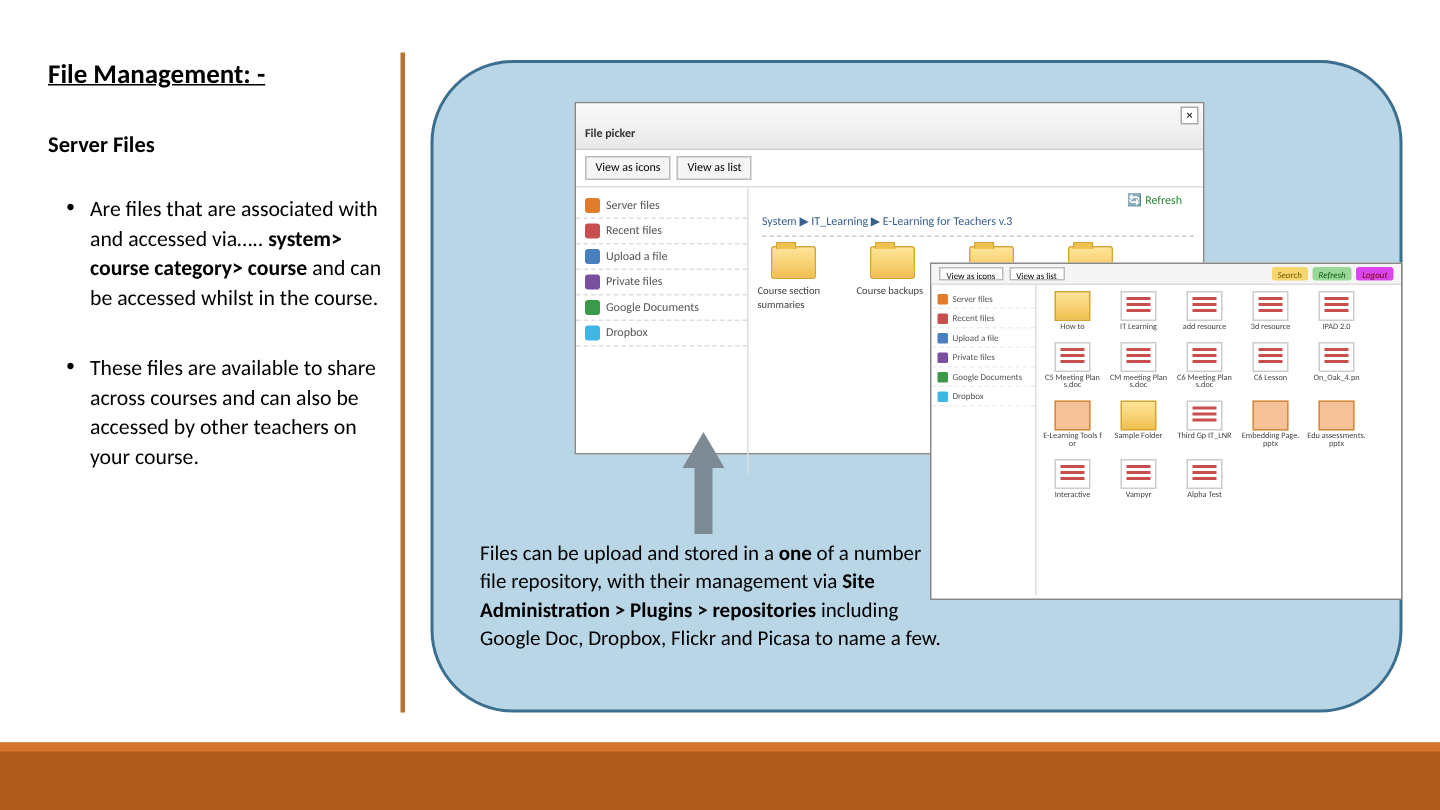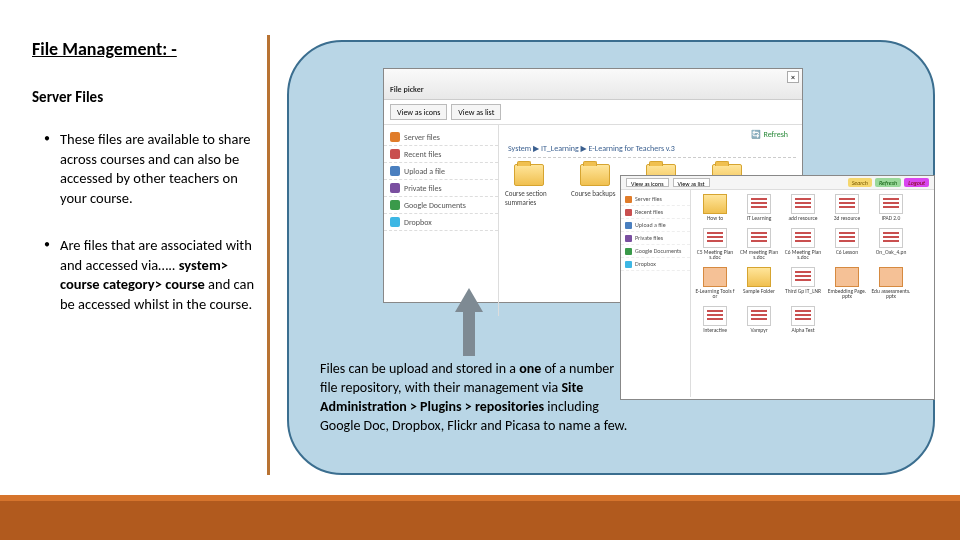--- a/index.html
+++ b/index.html
@@ -196,24 +196,24 @@
 </head>
 <body>
 
 <div class="slide">
   <div class="title">File Management: -</div>
   <div class="subtitle">Server Files</div>
 
   <div class="left-text">
     <ul>
       <li>
-        <span>These files are available to share across courses and can also be accessed by other teachers on your course.</span>
+        <span>Are files that are associated with and accessed via….. </span><b>system&gt; course category&gt; course</b><span> and can be accessed whilst in the course.</span>
       </li>
       <li>
-        <span>Are files that are associated with and accessed via….. </span><b>system&gt; course category&gt; course</b><span> and can be accessed whilst in the course.</span>
+        <span>These files are available to share across courses and can also be accessed by other teachers on your course.</span>
       </li>
     </ul>
   </div>
 
   <div class="divider"></div>
 
   <div class="bubble"></div>
 
   <div class="filepicker1">
     <div class="fp-titlebar">

